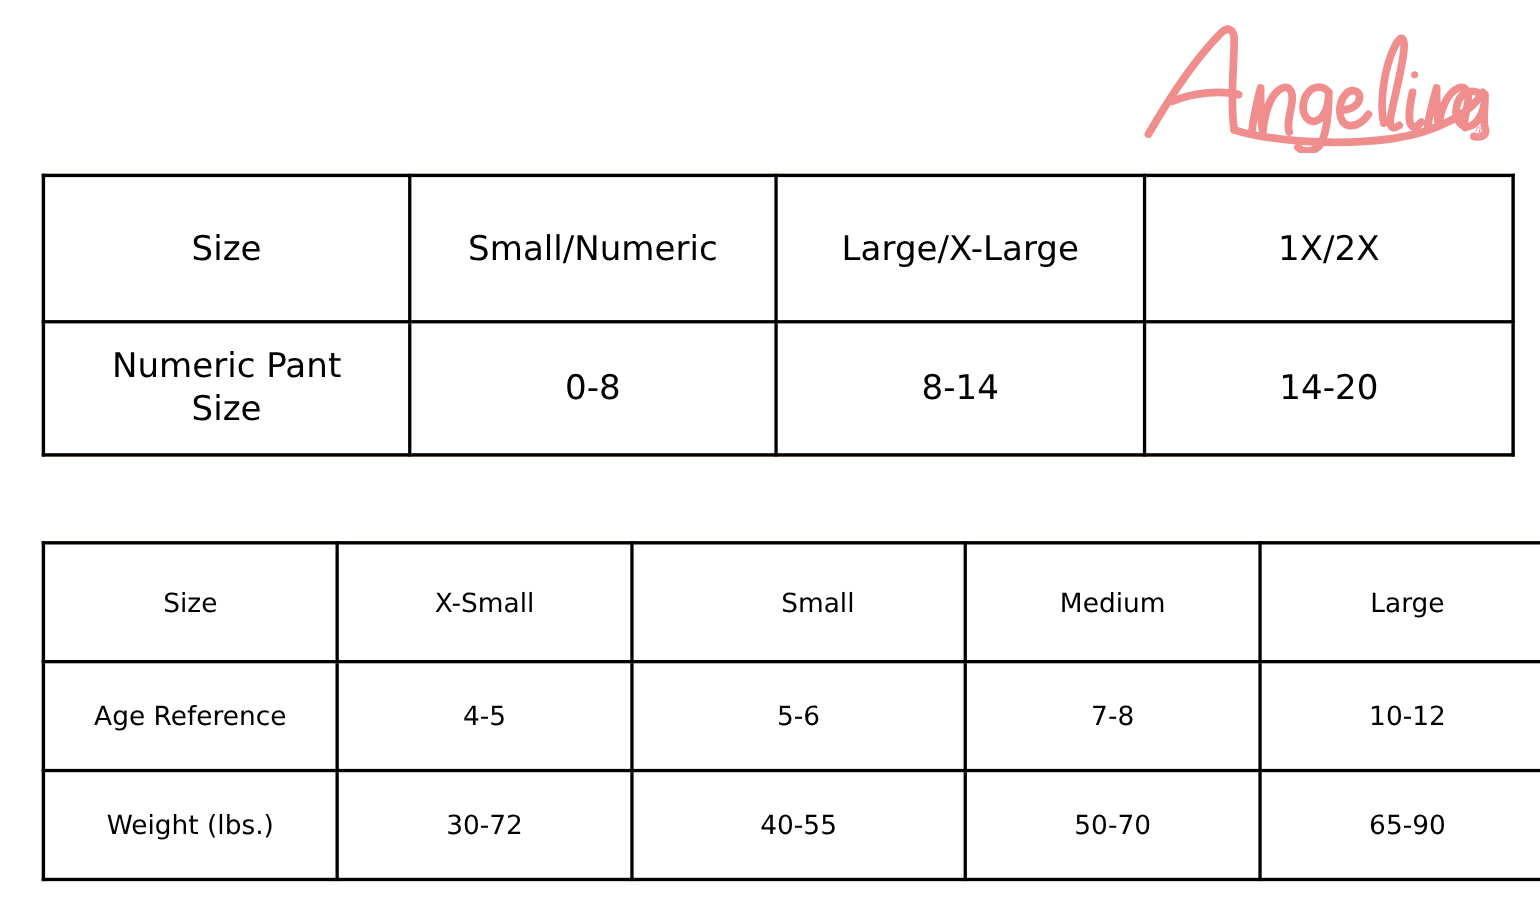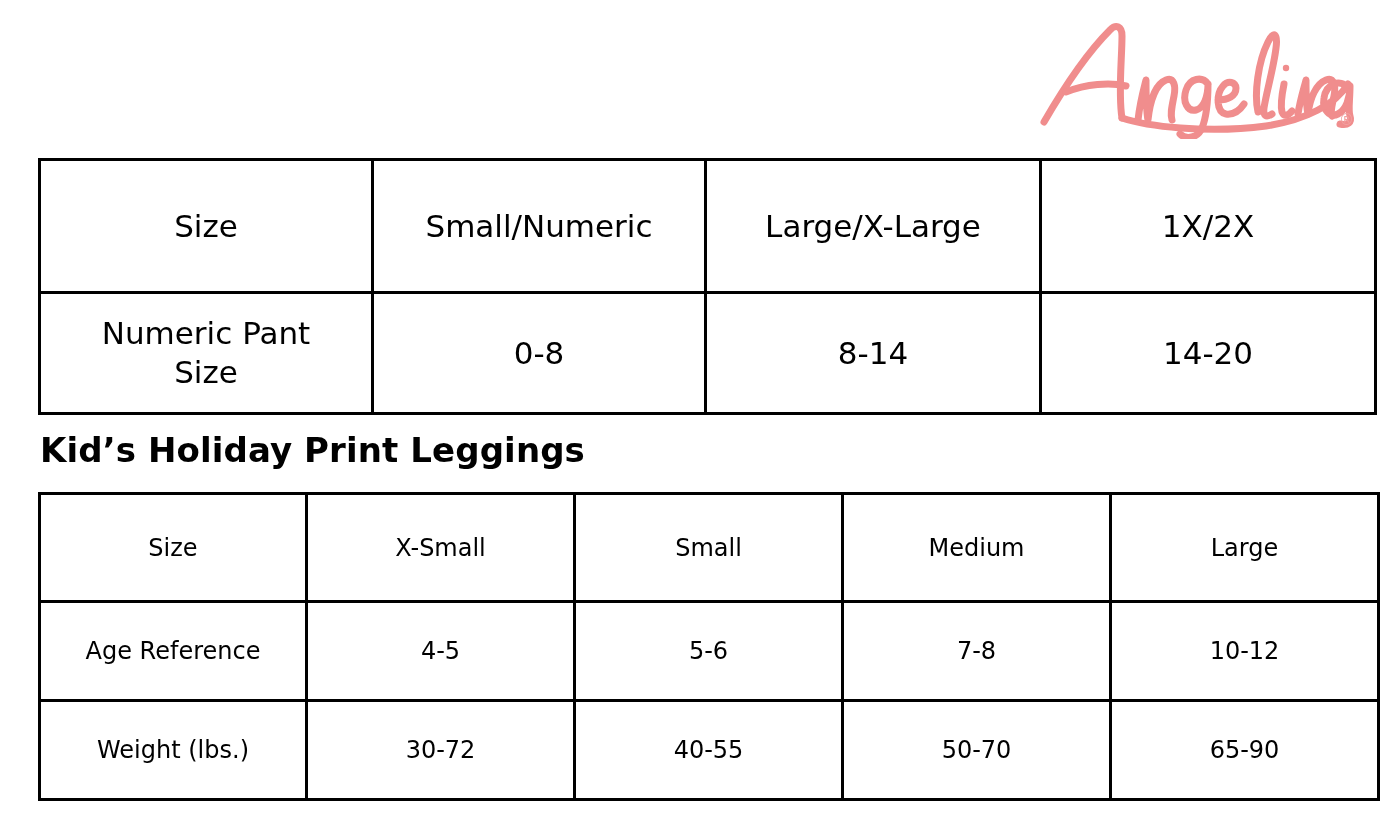--- a/index.html
+++ b/index.html
@@ -151,31 +151,28 @@
             <span class="cell-line">Size</span>
           </td>
           <td>0-8</td>
           <td>8-14</td>
           <td>14-20</td>
         </tr>
       </tbody>
     </table>
   </div>
 
-  <div id="kids-title-wrap">
-    <h1 class="section-title">Kid’s Holiday Print Leggings</h1>
-  </div>
 
   <div id="kids-table-wrap">
     <table id="kids-table" class="size-table">
       <tbody>
         <tr class="row-head">
           <td style="width:264px;">Size</td>
           <td style="width:265px;">X-Small</td>
-          <td style="width:265px;">Small</td>
+          <td style="width:265px;padding-left:35px;">Small</td>
           <td style="width:265px;">Medium</td>
           <td style="width:265px;">Large</td>
         </tr>
         <tr class="row-data">
           <td>Age Reference</td>
           <td>4-5</td>
           <td>5-6</td>
           <td>7-8</td>
           <td>10-12</td>
         </tr>

